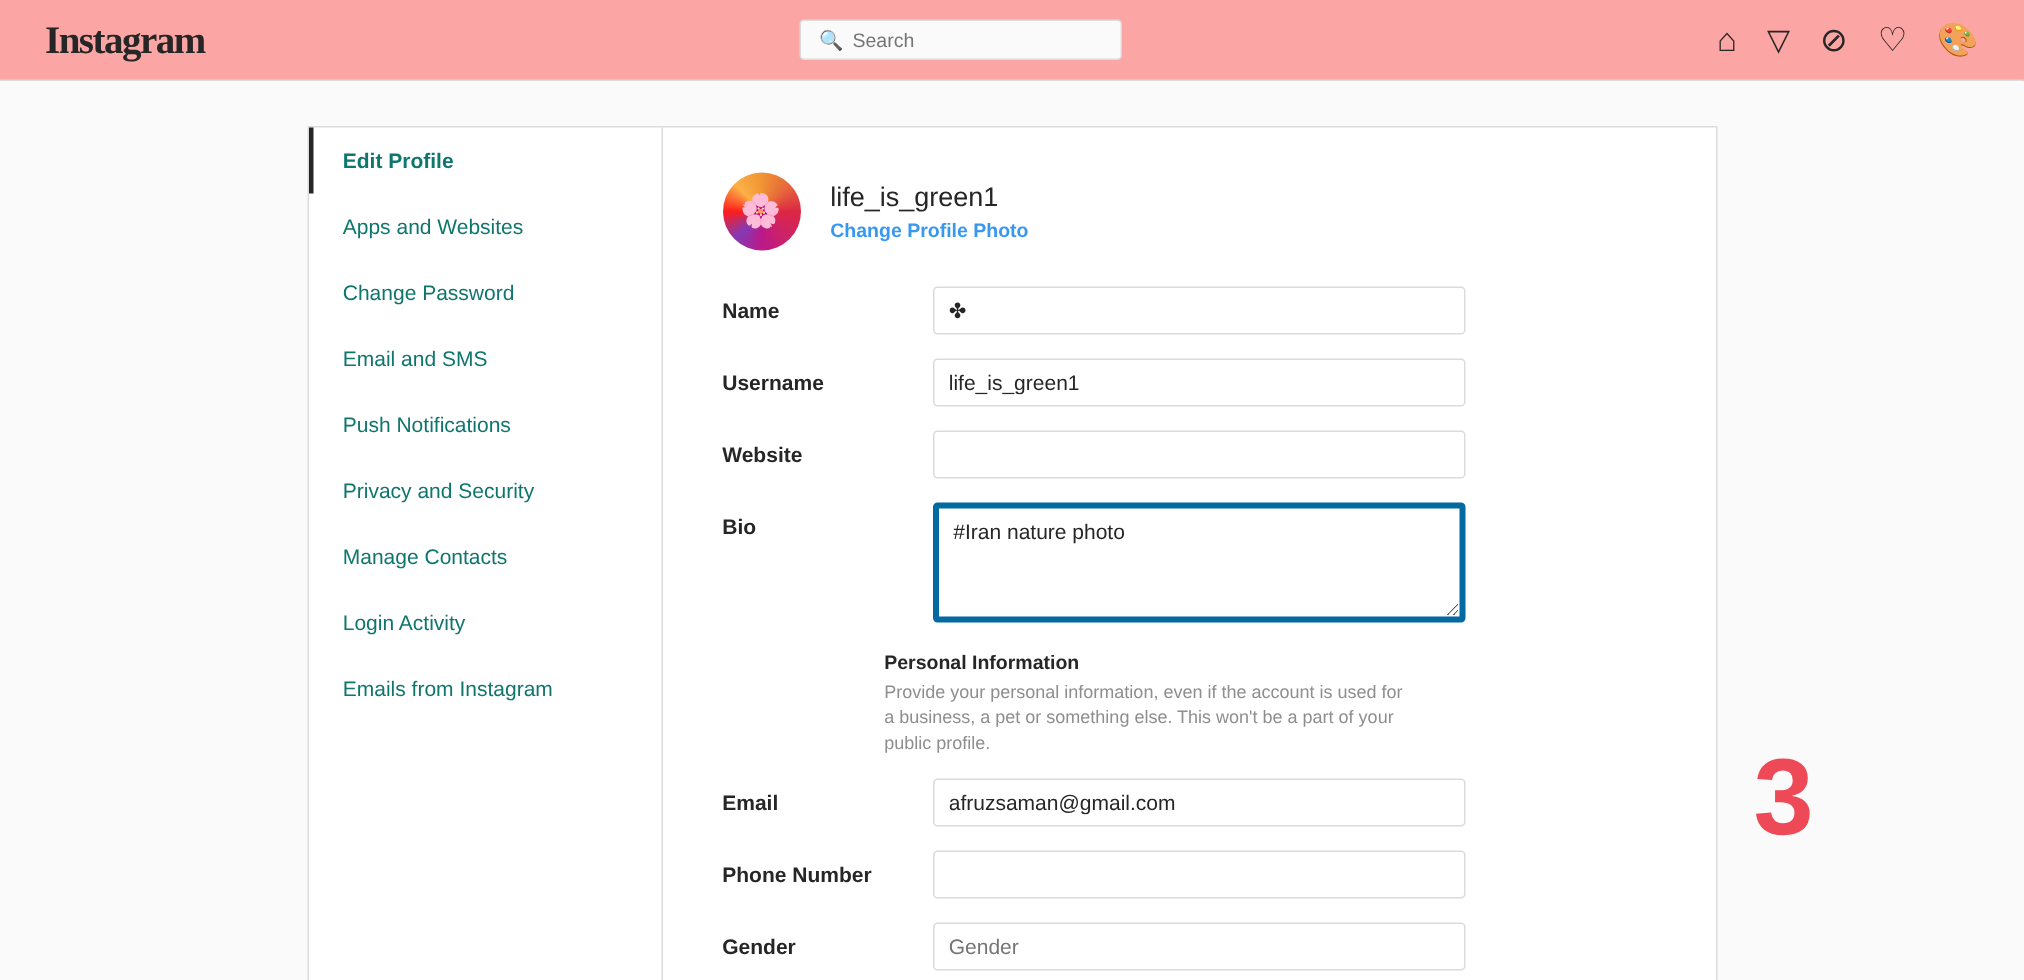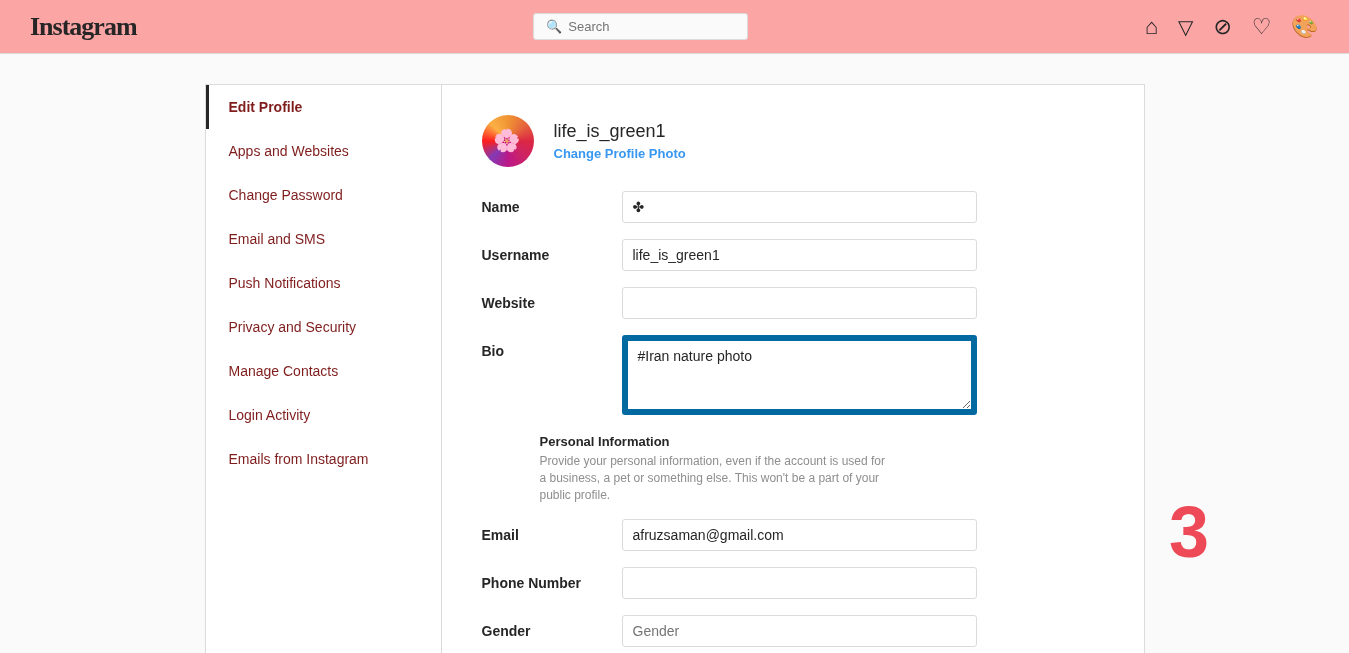--- a/index.html
+++ b/index.html
@@ -74,21 +74,21 @@
     
     .sidebar {
       width: 236px;
       border-right: 1px solid #dbdbdb;
       flex-shrink: 0;
     }
     .sidebar-item {
       padding: 14px 20px;
       cursor: pointer;
       font-size: 14px;
-      color: #7f1d1d;
+      color: #0f766e;
       border-left: 3px solid transparent;
     }
     .sidebar-item.active {
       border-left: 3px solid #262626;
       font-weight: 600;
     }
 
     
     .content {
       flex: 1;
@@ -155,33 +155,33 @@
       border-radius: 3px;
       padding: 7px 10px;
       font-size: 14px;
       outline: none;
       background: #fff;
       color: #262626;
     }
     .form-textarea {
       width: 355px;
       height: 80px;
-      border: 6px solid #0369a1;
+      border: 4px solid #0369a1;
       border-radius: 3px;
       padding: 7px 10px;
       font-size: 14px;
       outline: none;
       resize: vertical;
       font-family: inherit;
       color: #262626;
     }
 
     
     .personal-info-block {
-      margin-left: 58px;
+      margin-left: 108px;
       margin-bottom: 16px;
       max-width: 355px;
     }
     .personal-info-title {
       font-size: 13px;
       font-weight: 600;
       color: #262626;
       margin-bottom: 4px;
     }
     .personal-info-desc {

